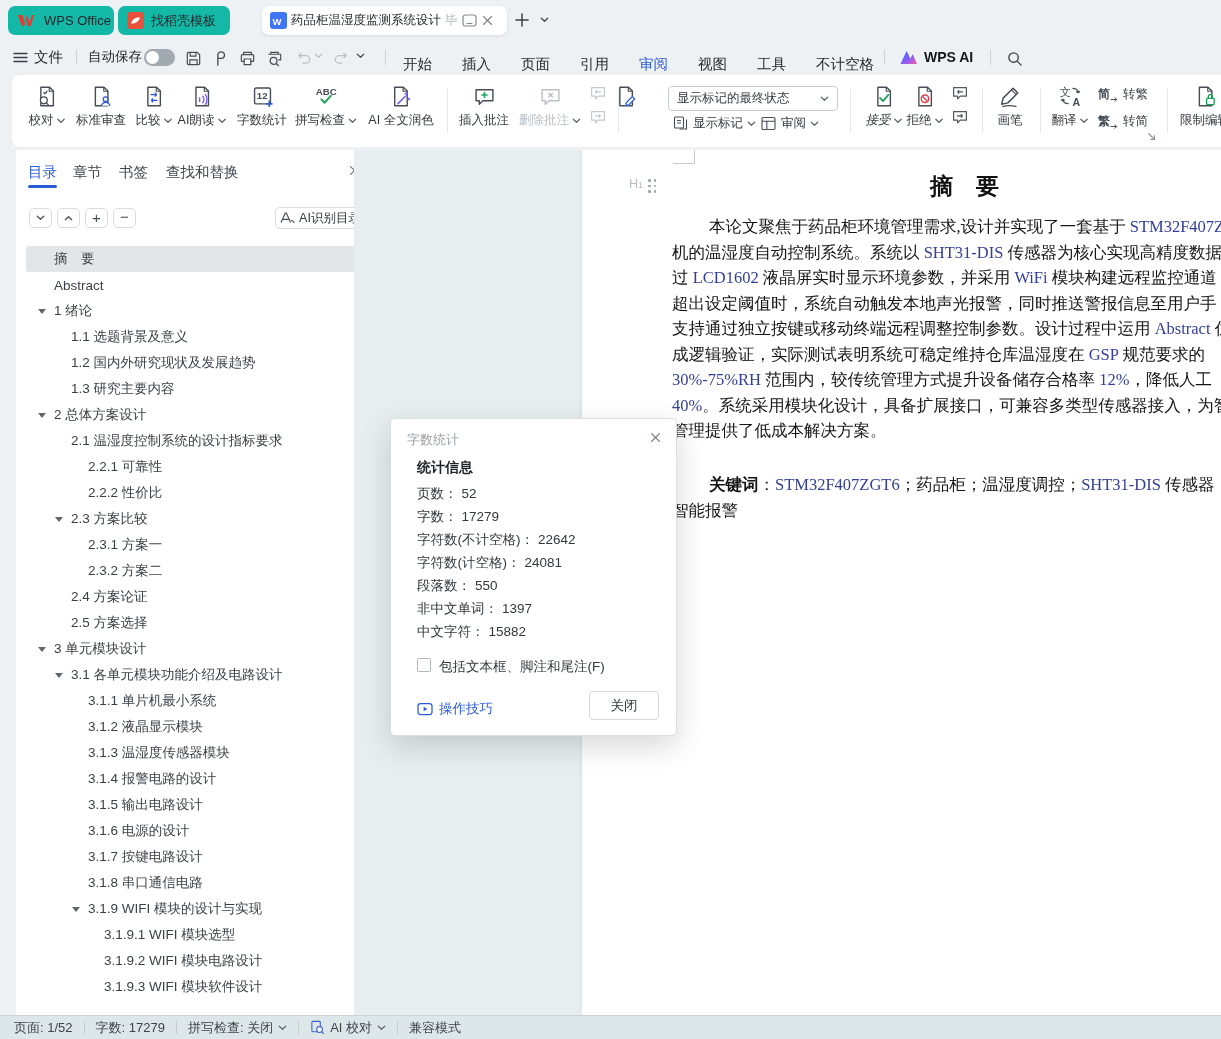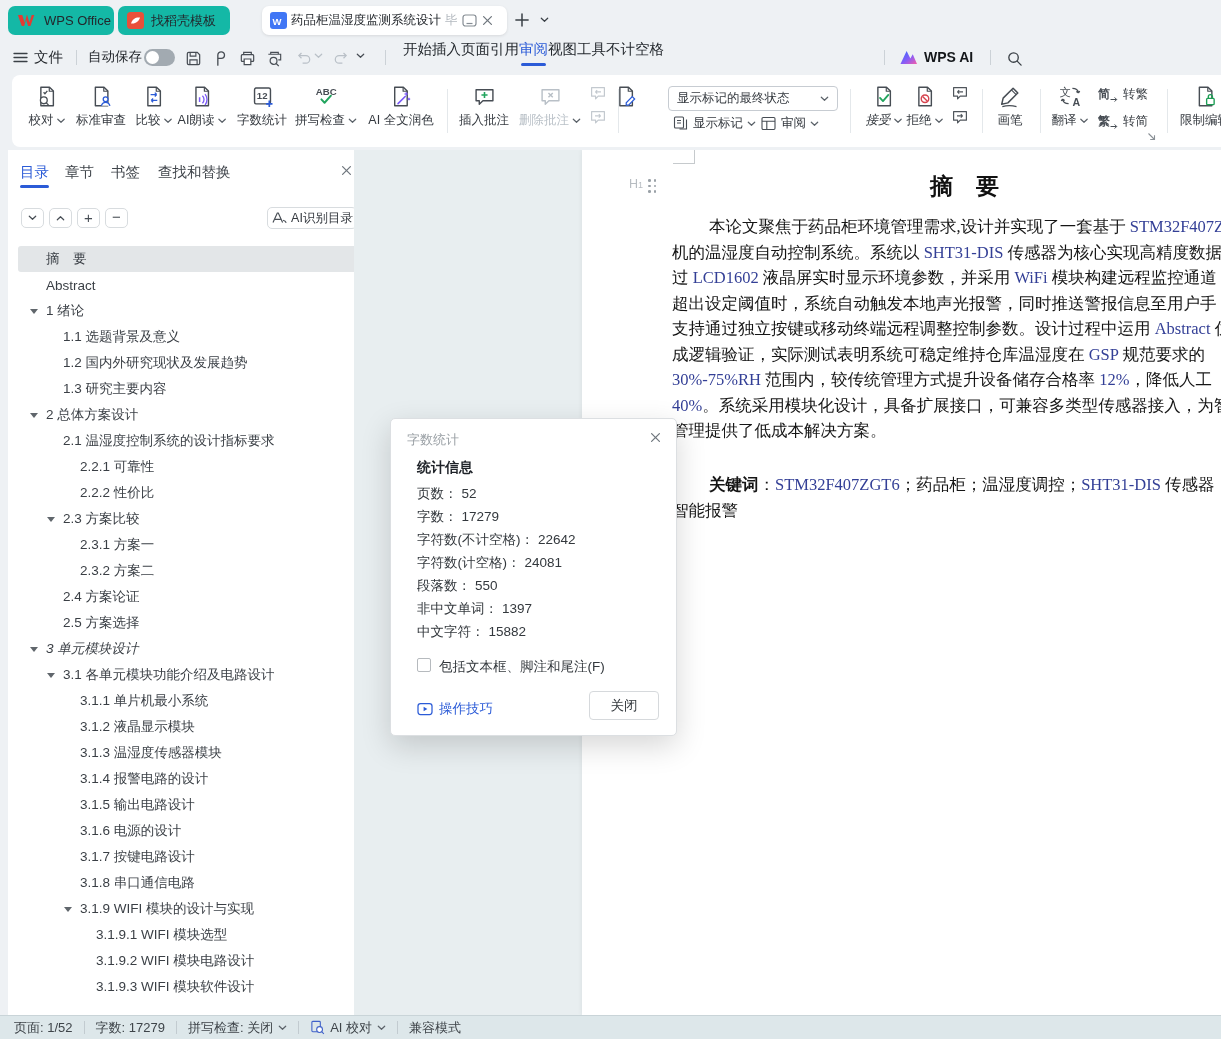--- a/index.html
+++ b/index.html
@@ -13,21 +13,21 @@
 .tab.t2{left:118px;width:112px}
 .tab.active{left:262px;width:245px;background:#fff;box-shadow:0 1px 3px rgba(0,0,0,.10);gap:4px;font-size:12.5px;padding:0 8px}
 .tab .ttl{white-space:nowrap;overflow:hidden}
 .tab .suffix{color:#b3b9bf}
 #newtab{position:absolute;left:514px;top:12px}
 #tabchev{position:absolute;left:540px;top:17px;color:#3a4046}
 
 #menubar{position:absolute;left:0;top:40px;width:100%;height:35px;font-size:14px}
 .mb{position:absolute;display:flex;align-items:center;gap:6px;height:24px;top:5px}
 .vsep{position:absolute;top:10px;width:1px;height:15px;background:#ccd2d7}
-#menus{position:absolute;left:403px;top:0;height:34px;display:flex;align-items:flex-start}
+#menus{position:absolute;left:403px;top:0;height:34px;display:flex;gap:30px;align-items:flex-end}
 .menu-item{position:relative;font-size:14.5px;color:#24292e;white-space:nowrap}
 .menu-item.active{color:#2b5bd7}
 .menu-item.active:after{content:"";position:absolute;left:2px;right:2px;bottom:-7px;height:3px;border-radius:2px;background:#2b5bd7}
 .toggle{width:31px;height:17px;border-radius:9px;background:#a2aab1;position:relative}
 .toggle .knob{position:absolute;left:2px;top:2px;width:13px;height:13px;border-radius:50%;background:#fff}
 .qico{position:absolute;top:9px}
 .gray{color:#b9c0c7}
 .dark{color:#474d54}
 
 #ribbon{position:absolute;left:12px;top:75px;width:1248px;height:72px;background:#fff;border-radius:8px}
@@ -36,21 +36,21 @@
 .ritem .rlb{font-size:12.5px;color:#34393f;display:flex;align-items:center;gap:3px;margin-top:2px}
 .ritem.dis .rlb{color:#b9c0c7}
 .rdiv{position:absolute;top:14px;width:1px;height:44px;background:#e4e8eb}
 .rnavpair{position:absolute;display:flex;flex-direction:column;gap:7px}
 #markupdd{position:absolute;left:656px;top:11px;width:170px;height:25px;border:1px solid #c7ccd2;border-radius:4px;display:flex;align-items:center;padding:0 8px;font-size:12.5px;color:#34393f;background:#fff}
 #markupdd .cv{margin-left:auto;color:#5c636a}
 .rrow2{position:absolute;top:40px;display:flex;align-items:center;gap:4px;font-size:12.5px;color:#34393f}
 .zhico{font-size:12px;font-weight:bold;color:#474d54;display:flex;align-items:flex-end}
 #rcorner{position:absolute;left:1135px;top:57px}
 
-#sidebar{position:absolute;left:8px;top:150px;width:353px;bottom:24px;background:#fff;border-right:1px solid #d9dee1}
+#sidebar{position:absolute;left:16px;top:150px;width:353px;bottom:24px;background:#fff;border-right:1px solid #d9dee1}
 .stab{position:absolute;top:13px;font-size:14.5px;color:#41464c}
 .stab.active{color:#2b5bd7}
 .stab.active:after{content:"";position:absolute;left:0;right:0;bottom:-6px;height:3px;border-radius:2px;background:#2b5bd7}
 #sclose{position:absolute;left:332px;top:14px}
 .sbtn{position:absolute;top:58px;width:23px;height:20px;border:1px solid #d8dcdf;border-radius:5px;background:#fff;display:flex;align-items:center;justify-content:center;color:#474d54}
 #aibtn{position:absolute;top:57px;left:259px;width:90px;height:22px;border:1px solid #d8dcdf;border-radius:5px;background:#fff;display:flex;align-items:center;justify-content:center;gap:4px;font-size:12.5px;color:#34393f}
 #toc{position:absolute;left:0;top:96px;right:0;bottom:0;overflow:hidden}
 .trow{position:relative;height:26px;display:flex;align-items:center;font-size:13.5px;color:#3a3f45;margin:0 3px 0 10px;border-radius:3px}
 .trow.sel{background:#e3e6e8}
 .tarr{position:absolute;width:0;height:0;border-left:4px solid transparent;border-right:4px solid transparent;border-top:5px solid #60666c;margin-top:1px}
@@ -623,21 +623,21 @@
         <span class="tlabel" style="padding-left: 62px;">2.3.2 方案二</span>
       </div>
       <div class="trow">
         <span class="tlabel" style="padding-left: 45px;">2.4 方案论证</span>
       </div>
       <div class="trow">
         <span class="tlabel" style="padding-left: 45px;">2.5 方案选择</span>
       </div>
       <div class="trow">
         <span class="tarr" style="left: 12px;"></span>
-        <span class="tlabel" style="padding-left: 28px; font-style: italic;">3 单元模块设计</span>
+        <span class="tlabel" style="padding-left: 28px;">3 单元模块设计</span>
       </div>
       <div class="trow">
         <span class="tarr" style="left: 29px;"></span>
         <span class="tlabel" style="padding-left: 45px;">3.1 各单元模块功能介绍及电路设计</span>
       </div>
       <div class="trow">
         <span class="tlabel" style="padding-left: 62px;">3.1.1 单片机最小系统</span>
       </div>
       <div class="trow">
         <span class="tlabel" style="padding-left: 62px;">3.1.2 液晶显示模块</span>

